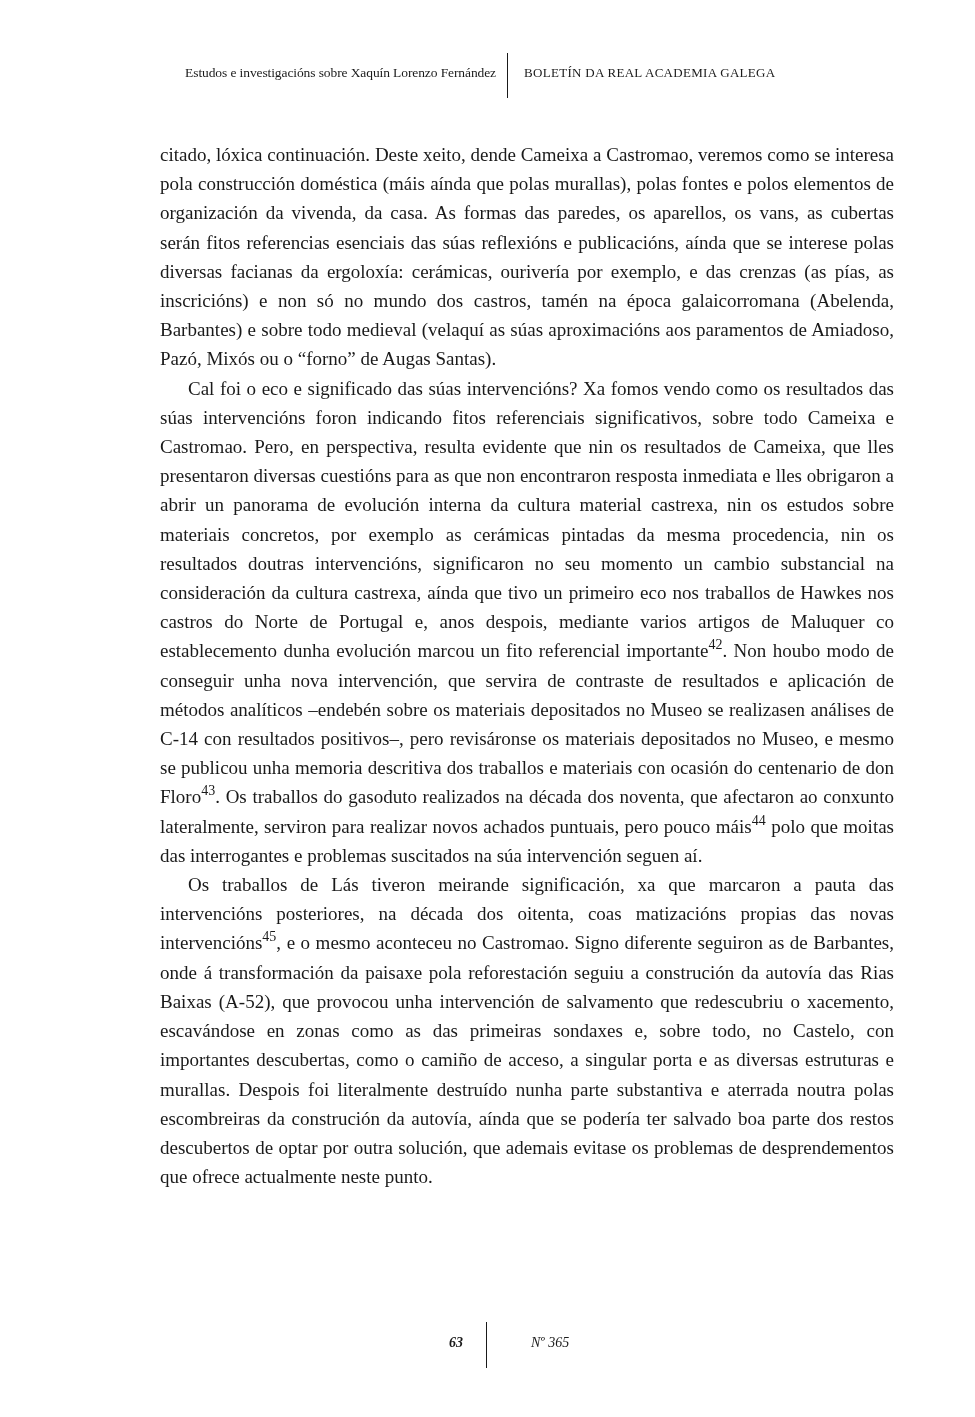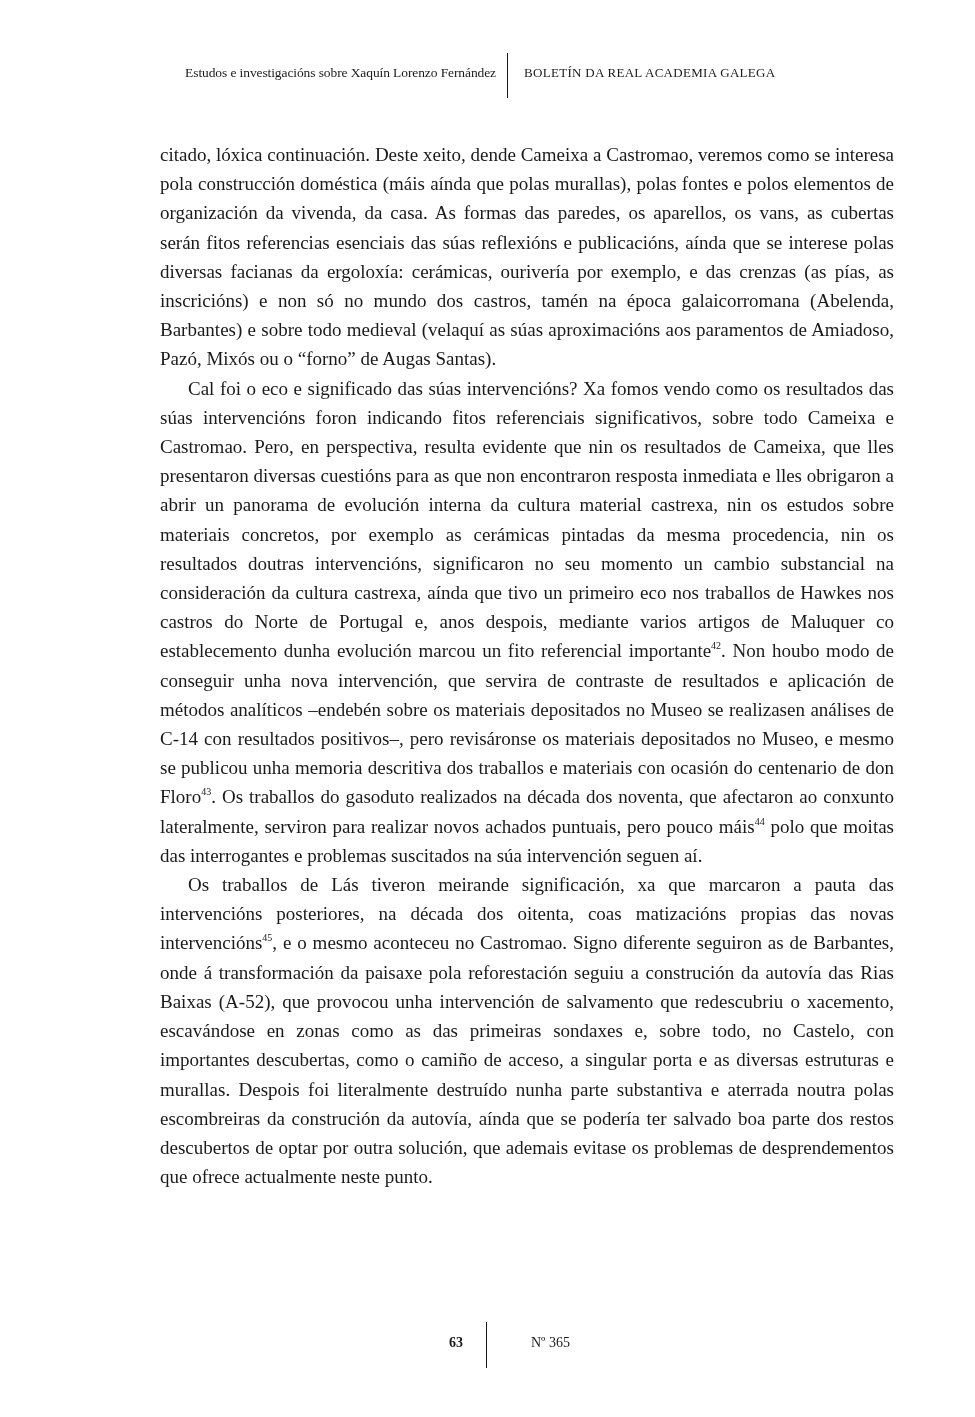--- a/index.html
+++ b/index.html
@@ -59,31 +59,32 @@
       margin-left: 39px;
     }
     .body-text p {
       margin: 0;
       text-indent: 0;
     }
     .body-text p.indent {
       text-indent: 28px;
     }
     .body-text sup {
-      font-size: 10px;
+      font-size: 14px;
       line-height: 0;
       vertical-align: 8px;
       font-family: Liberation Serif, serif;
     }
     .page-footer {
       position: absolute;
       top: 1322px;
       left: 0;
       width: 975px;
       height: 46px;
+      font-style: italic;
     }
     .footer-page-number {
       position: absolute;
       right: 512px;
       top: 13px;
       font-size: 14px;
       font-weight: bold;
     }
     .footer-divider {
       position: absolute;

